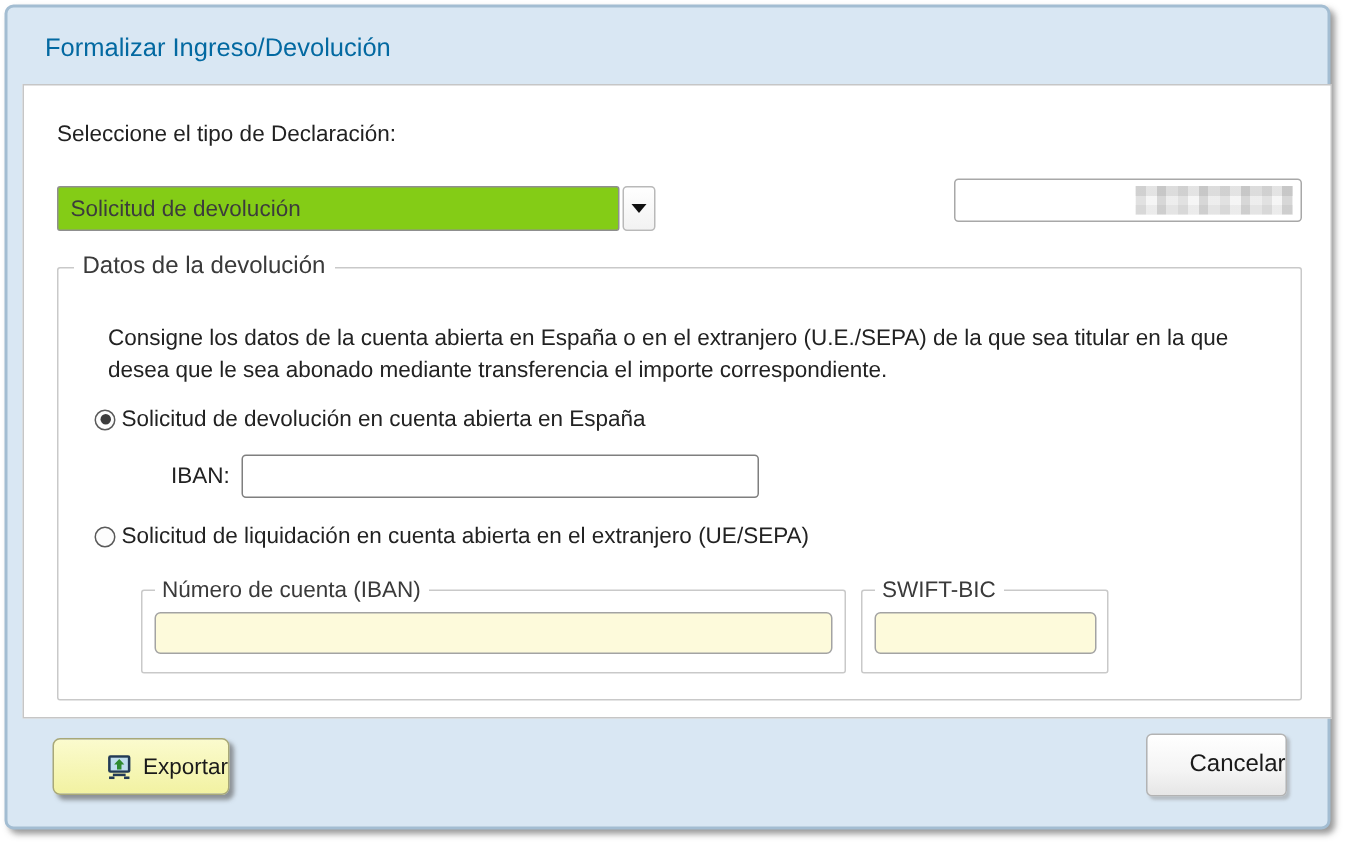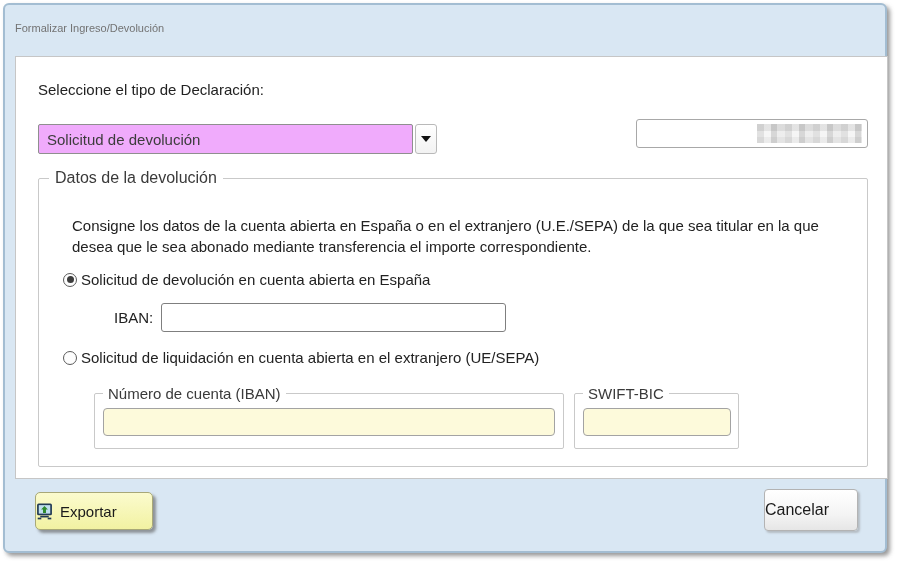--- a/index.html
+++ b/index.html
@@ -7,33 +7,33 @@
   body { position: relative; overflow: hidden; }
 
   .window {
     position: absolute; left: 3px; top: 3px; width: 884px; height: 550px;
     background: #d9e7f3;
     border: 2px solid #a3bdd2;
     border-radius: 6px;
     box-shadow: 3px 3px 4px rgba(70,70,70,0.55);
   }
   .window-title {
-    position: absolute; left: 10px; top: 17px;
-    font-size: 11px; color: #737373;
+    position: absolute; left: 25px; top: 17px;
+    font-size: 17px; color: #0369a1;
   }
 
   .panel {
     position: absolute; left: 10px; top: 51px; width: 873px; height: 423px;
     background: #ffffff; border: 1px solid #c6c6c6;
   }
 
   .decl-label { position: absolute; left: 22px; top: 24px; font-size: 15px; color: #222; }
 
   .combo { position: absolute; left: 22px; top: 67px; width: 375px; height: 30px;
-    background: #f0abfc; border: 1px solid #8f8f8f; border-radius: 2px;
+    background: #84cc16; border: 1px solid #8f8f8f; border-radius: 2px;
     display: flex; align-items: center; padding-left: 8px;
     font-size: 15px; color: #3c3c3c; }
   .combo-arrow-btn { position: absolute; left: 399px; top: 67px; width: 22px; height: 30px;
     background: linear-gradient(#ffffff, #f2f2f2); border: 1px solid #b9b9b9; border-radius: 3px;
     display: flex; align-items: center; justify-content: center; cursor: pointer; }
   .tri-down { width: 0; height: 0; border-left: 5px solid transparent; border-right: 5px solid transparent; border-top: 6px solid #111; }
 
   .result-label { position: absolute; left: 620px; top: 24px; width: 232px;
     font-size: 15px; font-weight: bold; color: #000; text-align: center; white-space: nowrap; }
   .result-field { position: absolute; left: 620px; top: 62px; width: 232px; height: 29px;
@@ -69,21 +69,21 @@
   fieldset.inner-fs > legend { margin-left: 8px; padding: 0 5px; font-size: 15px; color: #3a3a3a; }
   .fs-account { left: 55px; width: 470px; }
   .fs-swift { left: 535px; width: 165px; }
   .yellow-input { display: block; margin: 6px auto 0 auto; height: 28px;
     background: #fdfadb; border: 1px solid #a3a3a3; border-radius: 4px;
     font-size: 15px; padding: 0 6px; font-family: "Liberation Sans", sans-serif; }
   .yellow-input.wide { width: 452px; }
   .yellow-input.narrow { width: 148px; }
 
   .footer { position: absolute; left: 0; top: 484px; width: 100%; height: 48px; }
-  .btn { display: inline-flex; align-items: center; justify-content: flex-start; gap: 7px;
+  .btn { display: inline-flex; align-items: center; justify-content: flex-end; gap: 7px;
     font-size: 16px; color: #1a1a1a; cursor: pointer;
     border: 1px solid #b3b3b3; border-radius: 4px;
     background: linear-gradient(#ffffff 0%, #f4f4f4 60%, #e6e6e6 100%);
     box-shadow: 2px 2px 2px rgba(140,140,140,0.45); }
   .btn-export { position: absolute; left: 30px; top: 3px; width: 118px; height: 38px;
     background: linear-gradient(#fbfbce 0%, #f2f2a2 100%);
     border: 1px solid #a8a878;
     box-shadow: 3px 3px 3px rgba(90,90,90,0.6);
     border-radius: 5px; font-size: 15px; }
   .btn-sign { position: absolute; left: 587px; top: 0px; width: 165px; height: 42px; }

